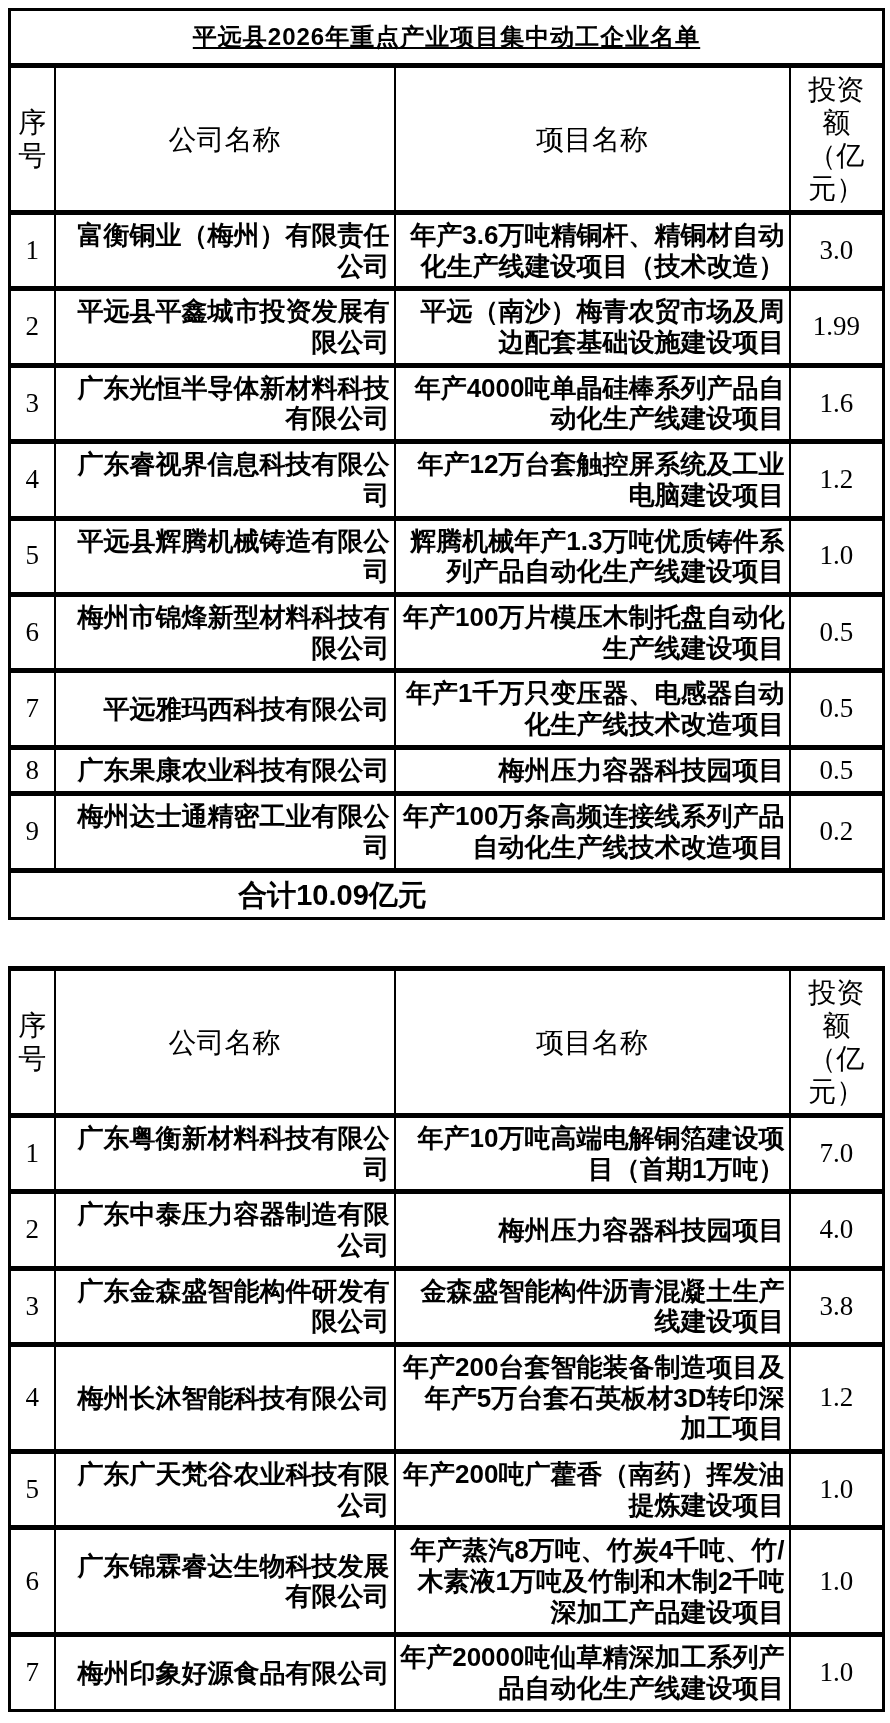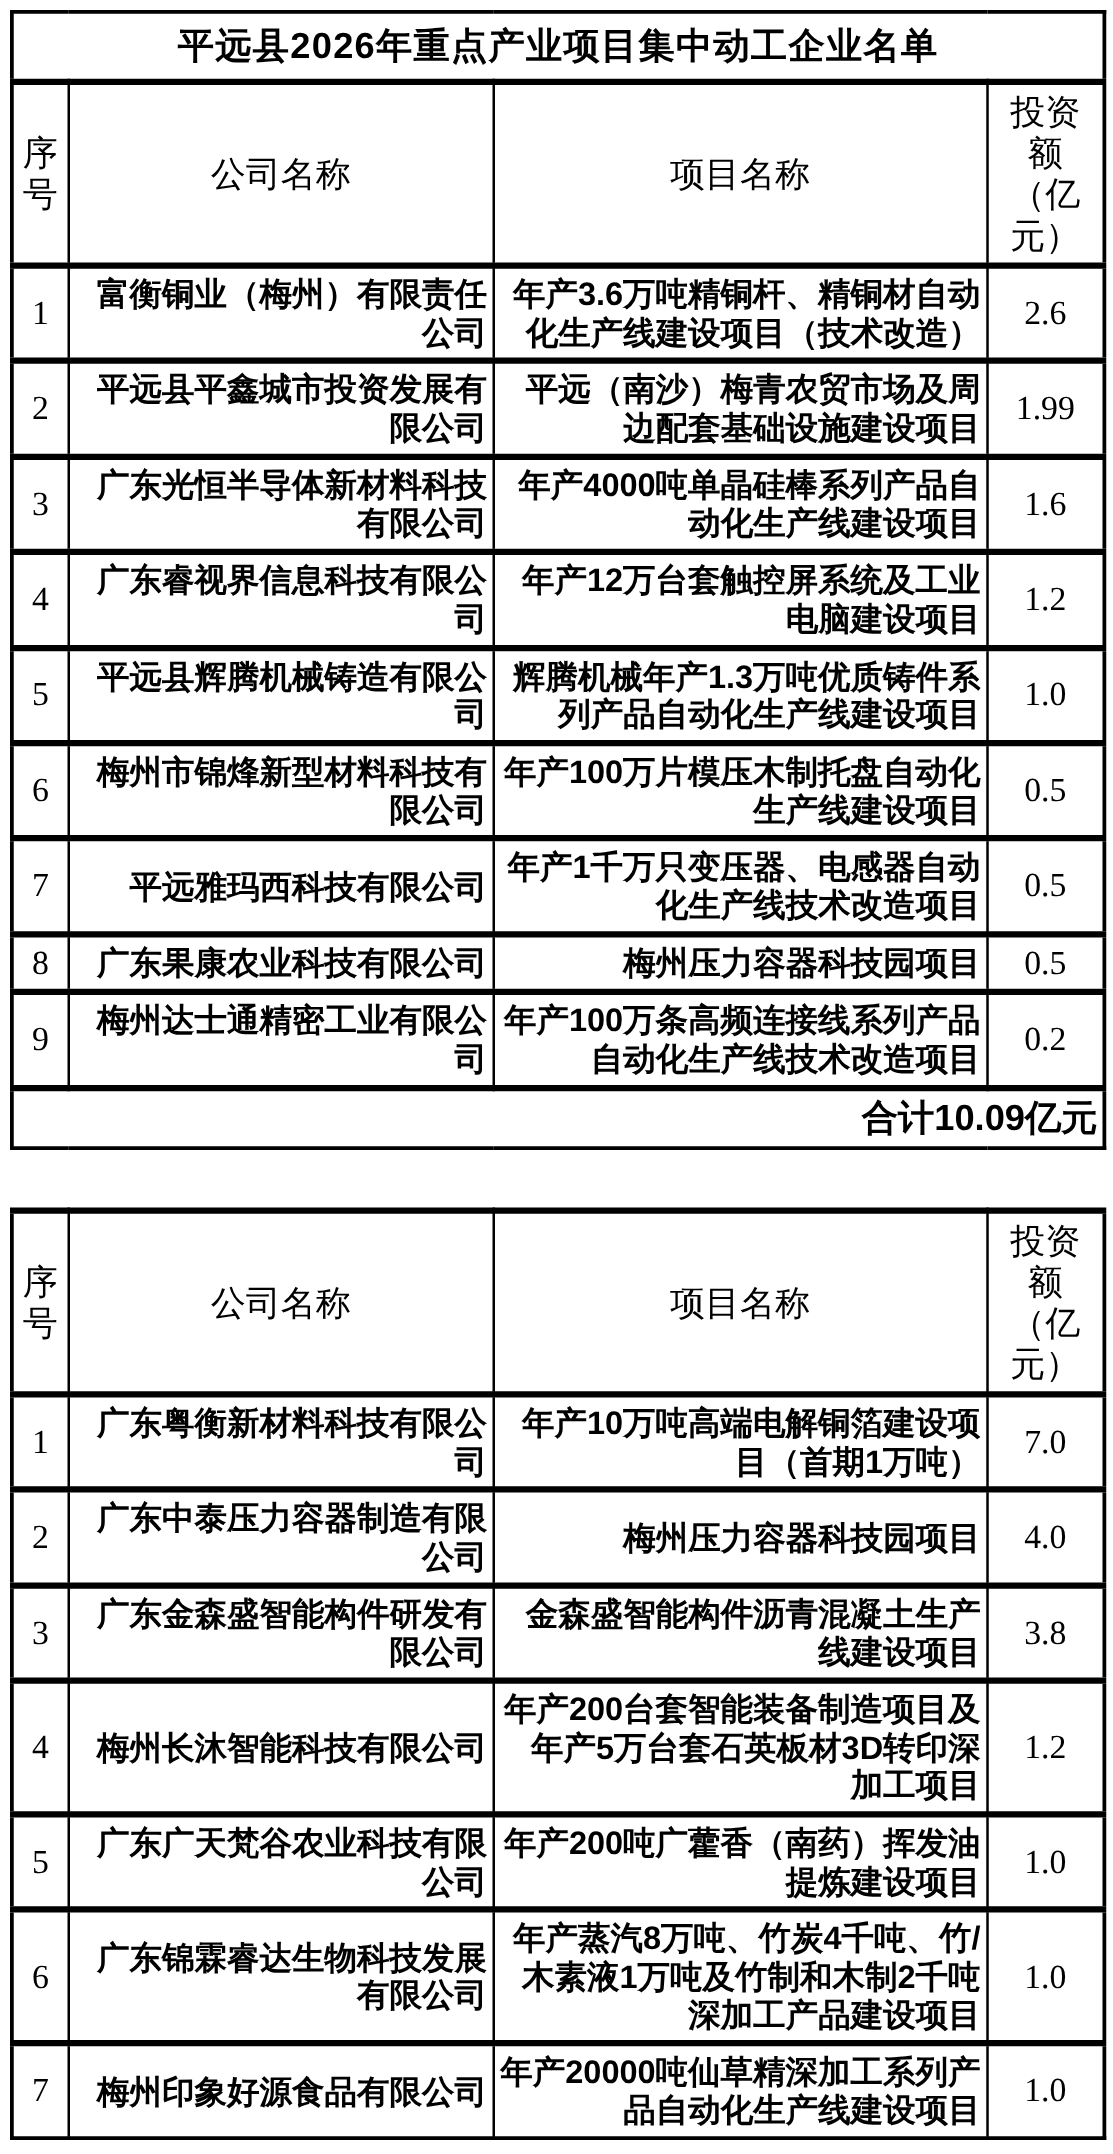--- a/index.html
+++ b/index.html
@@ -36,44 +36,45 @@
     text-align: center;
     vertical-align: middle;
     padding: 5px 4px;
     line-height: 1.18;
   }
   tr { border-top: 5px solid #000; }
   tr.title-row { border-top: none; }
 
   .title-cell {
     height: 56px;
-    font-size: 29px;
+    font-size: 24px;
     font-weight: bold;
     letter-spacing: 1px;
+    text-decoration: underline;
   }
   .head-row th {
     height: 84px;
     font-size: 28px;
     font-weight: normal;
   }
   td.cell-company, td.cell-project {
     font-size: 26px;
     font-weight: bold;
     text-align: right;
   }
   td.cell-idx, td.cell-inv {
     font-family: "Liberation Serif", serif;
     font-size: 27px;
     font-weight: normal;
   }
   td.total-cell {
     height: 48px;
     font-size: 29px;
     font-weight: bold;
-    text-align: right;
+    text-align: left;
     padding-left: 26%;
   }
 </style>
 </head>
 <body>
 
 <div class="page">
 
   <table class="datatable">
     <colgroup>
@@ -91,21 +92,21 @@
         <th>公司名称</th>
         <th>项目名称</th>
         <th>投资额（亿元）</th>
       </tr>
     </thead>
     <tbody>
       <tr>
         <td class="cell-idx">1</td>
         <td class="cell-company">富衡铜业（梅州）有限责任公司</td>
         <td class="cell-project">年产3.6万吨精铜杆、精铜材自动化生产线建设项目（技术改造）</td>
-        <td class="cell-inv">2.6</td>
+        <td class="cell-inv">3.0</td>
       </tr>
       <tr>
         <td class="cell-idx">2</td>
         <td class="cell-company">平远县平鑫城市投资发展有限公司</td>
         <td class="cell-project">平远（南沙）梅青农贸市场及周边配套基础设施建设项目</td>
         <td class="cell-inv">1.99</td>
       </tr>
       <tr>
         <td class="cell-idx">3</td>
         <td class="cell-company">广东光恒半导体新材料科技有限公司</td>

